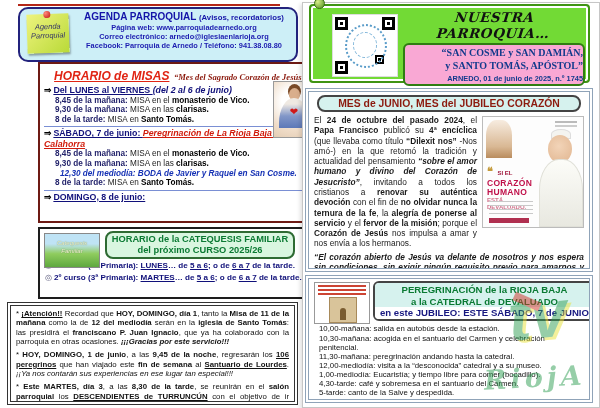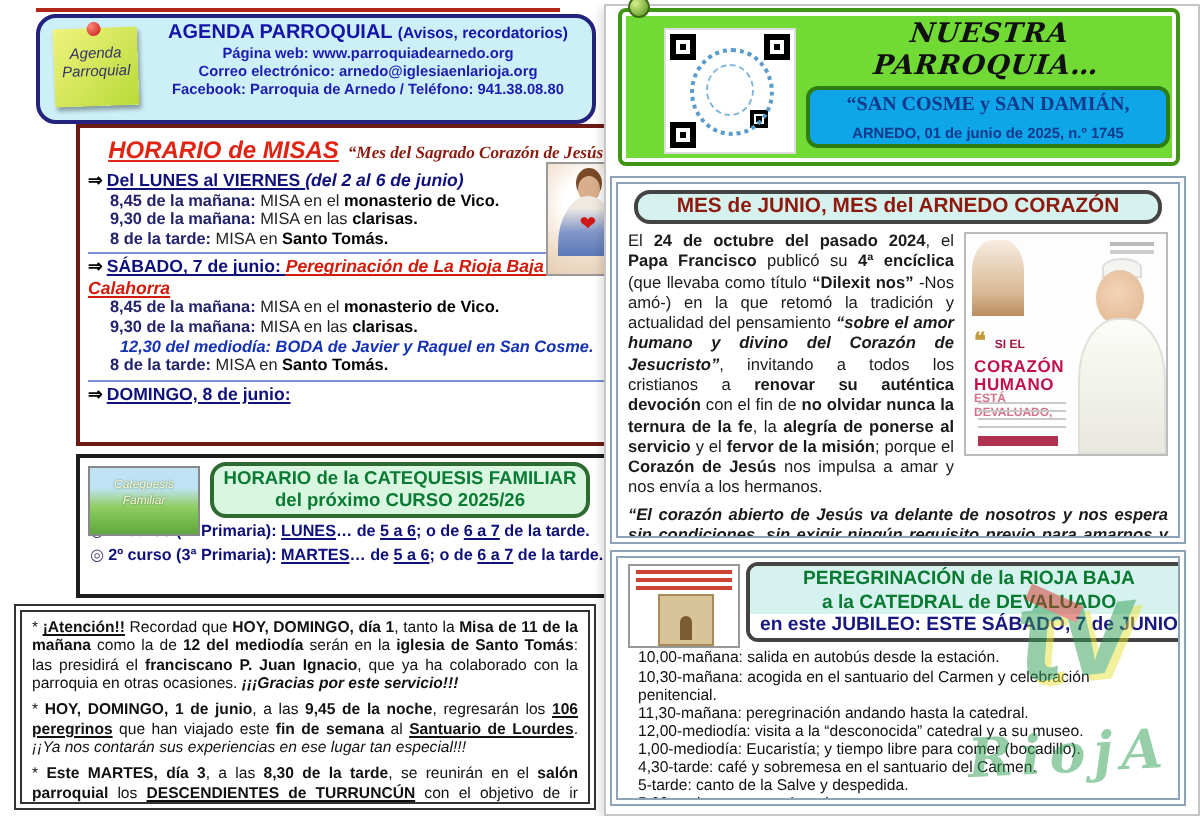--- a/index.html
+++ b/index.html
@@ -73,22 +73,22 @@
   .qm{position:absolute;width:13px;height:13px;border:3px solid #000;background:#fff;box-sizing:border-box;}
   .qm::after{content:"";position:absolute;left:2px;top:2px;width:3px;height:3px;background:#000;}
   .qm.tl{left:2px;top:2px;} .qm.tr{right:2px;top:2px;} .qm.bl{left:2px;bottom:2px;}
   .qm.sm{width:9px;height:9px;border-width:2px;right:13px;bottom:12px;}
   .qm.sm::after{left:1px;top:1px;width:3px;height:3px;}
   .qcirc{position:absolute;left:12px;top:9px;width:38px;height:40px;border:2px dotted #5a9cc9;border-radius:50%;}
   .qcirc2{position:absolute;left:20px;top:17px;width:22px;height:24px;border:1px dashed #7fb5d9;border-radius:50%;}
   .mast-right{position:absolute;left:92px;top:3px;width:182px;}
   .mast-title{font-family:"DejaVu Serif",serif;font-style:italic;font-weight:700;font-size:13.5px;
               text-align:center;color:#111;transform:skewX(-6deg);letter-spacing:.5px;}
-  .mast-name-box{margin-top:2px;background:#0ea5e9;border:2px solid #2f7d12;border-radius:6px;
-                 text-align:center;padding:2px 0 1px;}
+  .mast-name-box{margin-top:2px;background:#f9a8d4;border:2px solid #2f7d12;border-radius:6px;
+                 text-align:right;padding:2px 0 1px;}
   .mast-name{font-size:10px;font-weight:700;color:#123a8c;font-family:"Liberation Serif",serif;line-height:1.25;}
   .mast-date{font-size:7.4px;font-weight:700;color:#123a8c;margin-top:2px;}
   
   .mes-box{position:absolute;left:4px;top:88px;width:288px;height:184px;border:4px double #8fa3b8;
            box-sizing:border-box;padding:2px 5px;overflow:hidden;}
   .mes-header{margin:1px auto 3px;width:96%;background:#d6f2ee;border:2px solid #444;border-radius:8px;
               text-align:center;font-size:10.4px;font-weight:700;color:#8c1a0e;padding:1px 0;}
   .pope-poster{float:right;width:100px;height:110px;margin:1px 0 2px 5px;border:1px solid #bbb;
                background:#fdfdfd;position:relative;overflow:hidden;}
   .pp-statue{position:absolute;left:3px;top:3px;width:26px;height:38px;
@@ -235,27 +235,28 @@
       <div class="qm tr"></div>
       <div class="qm bl"></div>
       <div class="qm sm"></div>
       <div class="qcirc"></div>
       <div class="qcirc2"></div>
     </div>
     <div class="mast-right">
       <div class="mast-title">NUESTRA PARROQUIA…</div>
       <div class="mast-name-box">
         <div class="mast-name">“SAN COSME y SAN DAMIÁN,</div>
+        <div class="mast-name">y SANTO TOMÁS, APÓSTOL”</div>
         <div class="mast-date">ARNEDO, 01 de junio de 2025, n.º 1745</div>
       </div>
     </div>
   </div>
 
   <div class="mes-box">
-    <div class="mes-header">MES de JUNIO, MES del ARNEDO CORAZÓN</div>
+    <div class="mes-header">MES de JUNIO, MES del JUBILEO CORAZÓN</div>
     <div>
       <div class="pope-poster">
         <div class="pp-statue"></div>
         <div class="pp-toptxt"></div>
         <div class="pp-quote">
           <span class="pp-qmark">❝</span>
           <span class="pp-q1">SI EL</span>
           <div class="pp-q2">CORAZÓN</div>
           <div class="pp-q3">HUMANO</div>
           <div class="pp-q4">ESTÁ DEVALUADO,</div>

